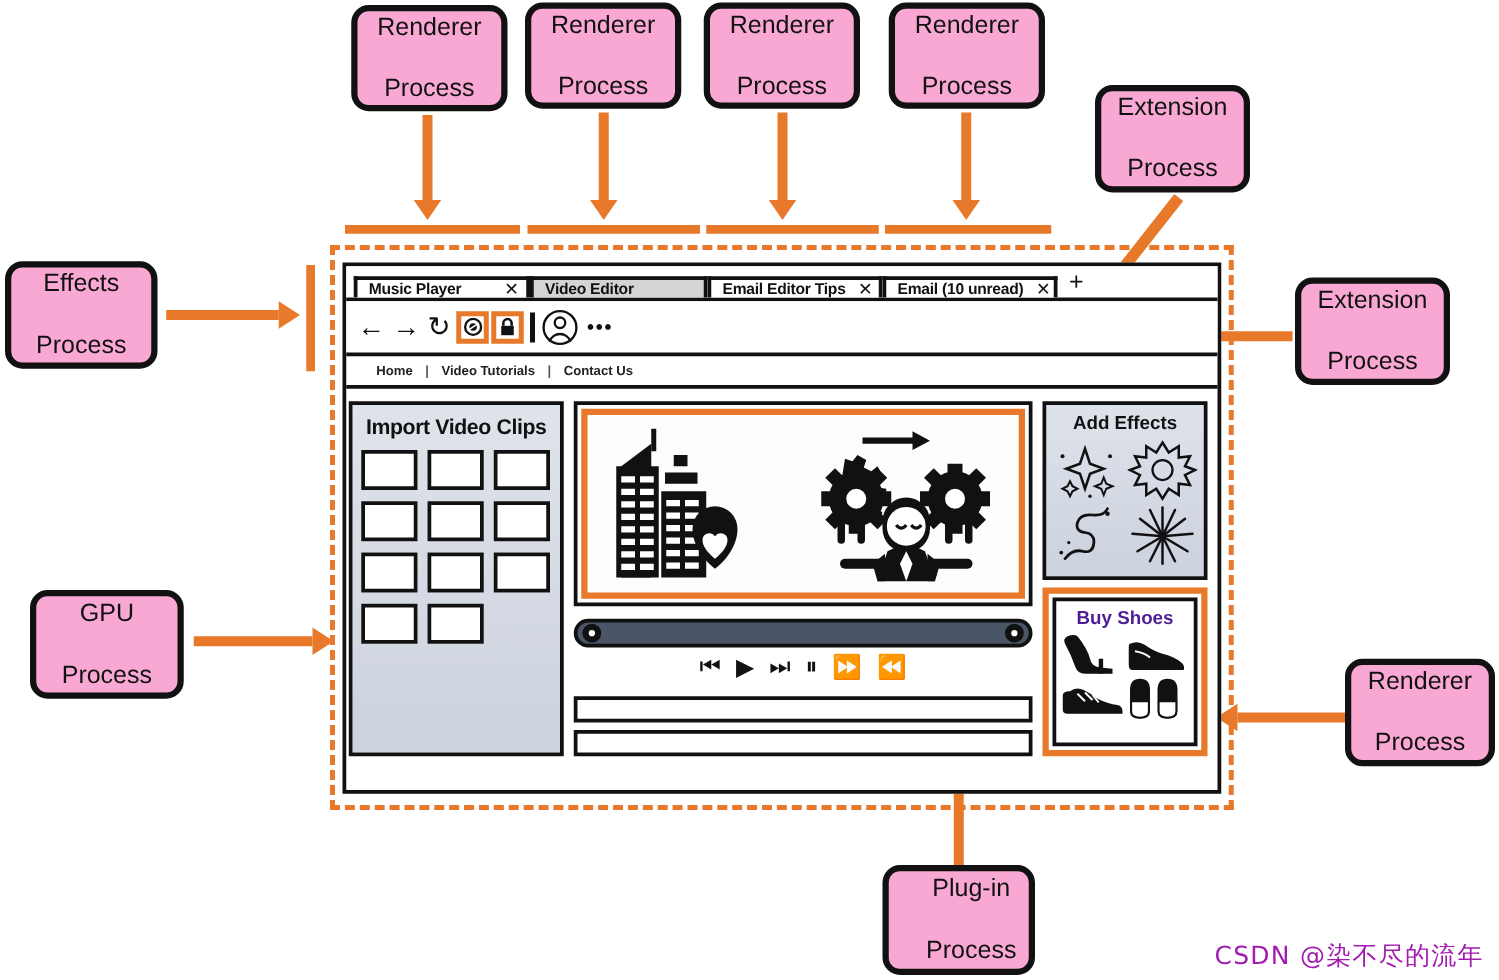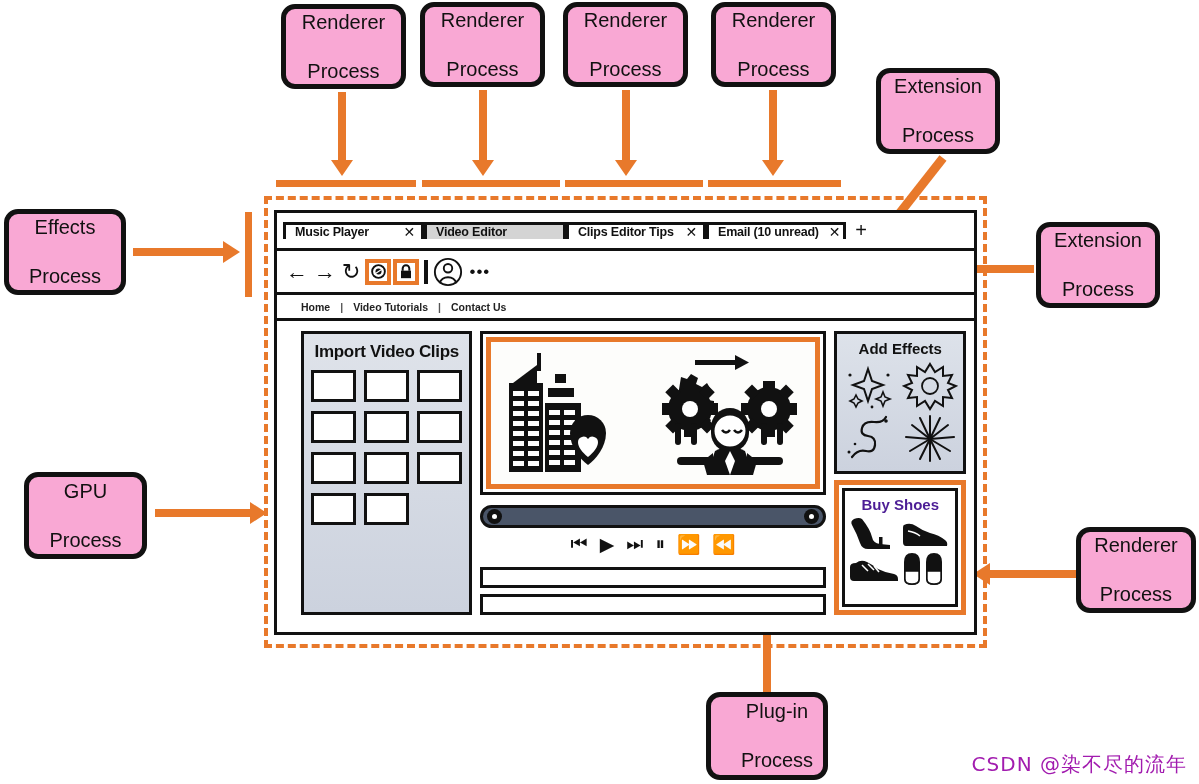--- a/index.html
+++ b/index.html
@@ -48,22 +48,22 @@
   }
 
   
   .browser{
     position:absolute;
     background:#fff;
     border:3px solid #111;
     box-sizing:border-box;
   }
   .tabstrip{
-    position:relative;height:38px;
-    display:flex;align-items:center;
+    position:relative;height:28px;
+    display:flex;align-items:flex-end;
     padding:0 0 0 6px;
     box-sizing:border-box;
     border-bottom:3px solid #111;
     background:#fff;
   }
   .tab{
     position:relative;
     display:flex;align-items:center;justify-content:space-between;
     border:3px solid #111;
     border-bottom:none;
@@ -111,21 +111,21 @@
     border-bottom:3px solid #111;
     font-size:10.5px;color:#222;font-weight:600;
     box-sizing:border-box;
   }
   .bm-item{padding:0 10px;white-space:nowrap;}
   .bm-sep{color:#555;}
 
   .page{
     position:relative;
     display:flex;
-    padding:10px 8px 10px 24px;
+    padding:10px 8px 10px 2px;
     box-sizing:border-box;
     gap:8px;
   }
 
   
   .leftpanel{
     width:172px;
     border:3px solid #111;
     background:linear-gradient(180deg,#dfe3ea 0%,#ccd2de 100%);
     box-sizing:border-box;
@@ -270,21 +270,21 @@
   <div class="tabstrip">
     <div class="tab" style="width:141px;">
       <span>Music Player</span>
       <span class="tab-close">✕</span>
     </div>
     <div class="tab active" style="width:142px;">
       <span>Video Editor</span>
       <span class="tab-close"></span>
     </div>
     <div class="tab" style="width:140px;">
-      <span>Clips Editor Tips</span>
+      <span>Email Editor Tips</span>
       <span class="tab-close">✕</span>
     </div>
     <div class="tab" style="width:140px;">
       <span>Email (10 unread)</span>
       <span class="tab-close">✕</span>
     </div>
     <div class="newtab">+</div>
   </div>
 
   <div class="navbar">

